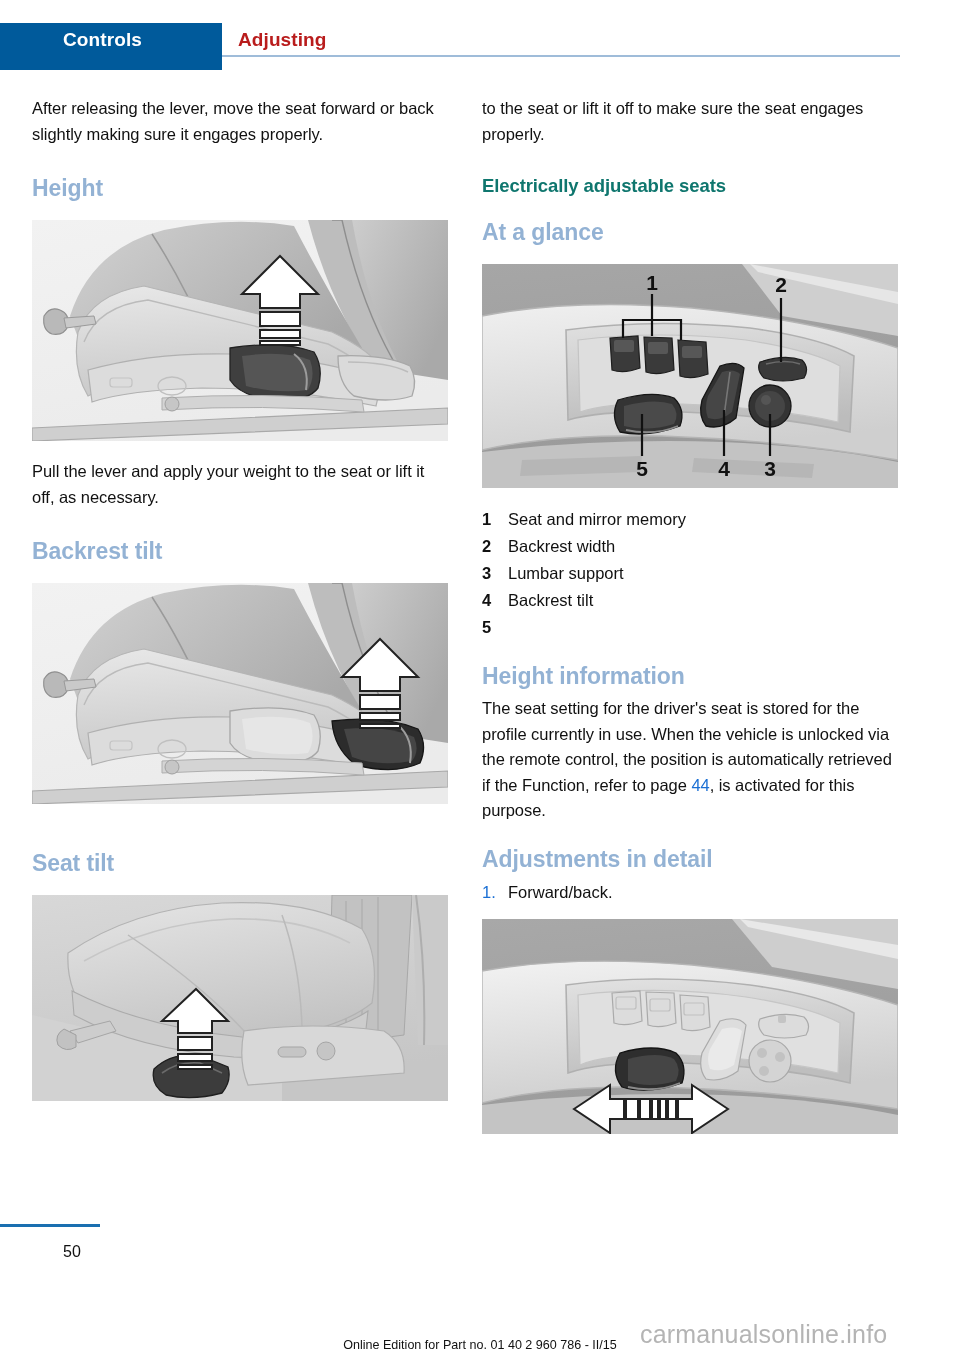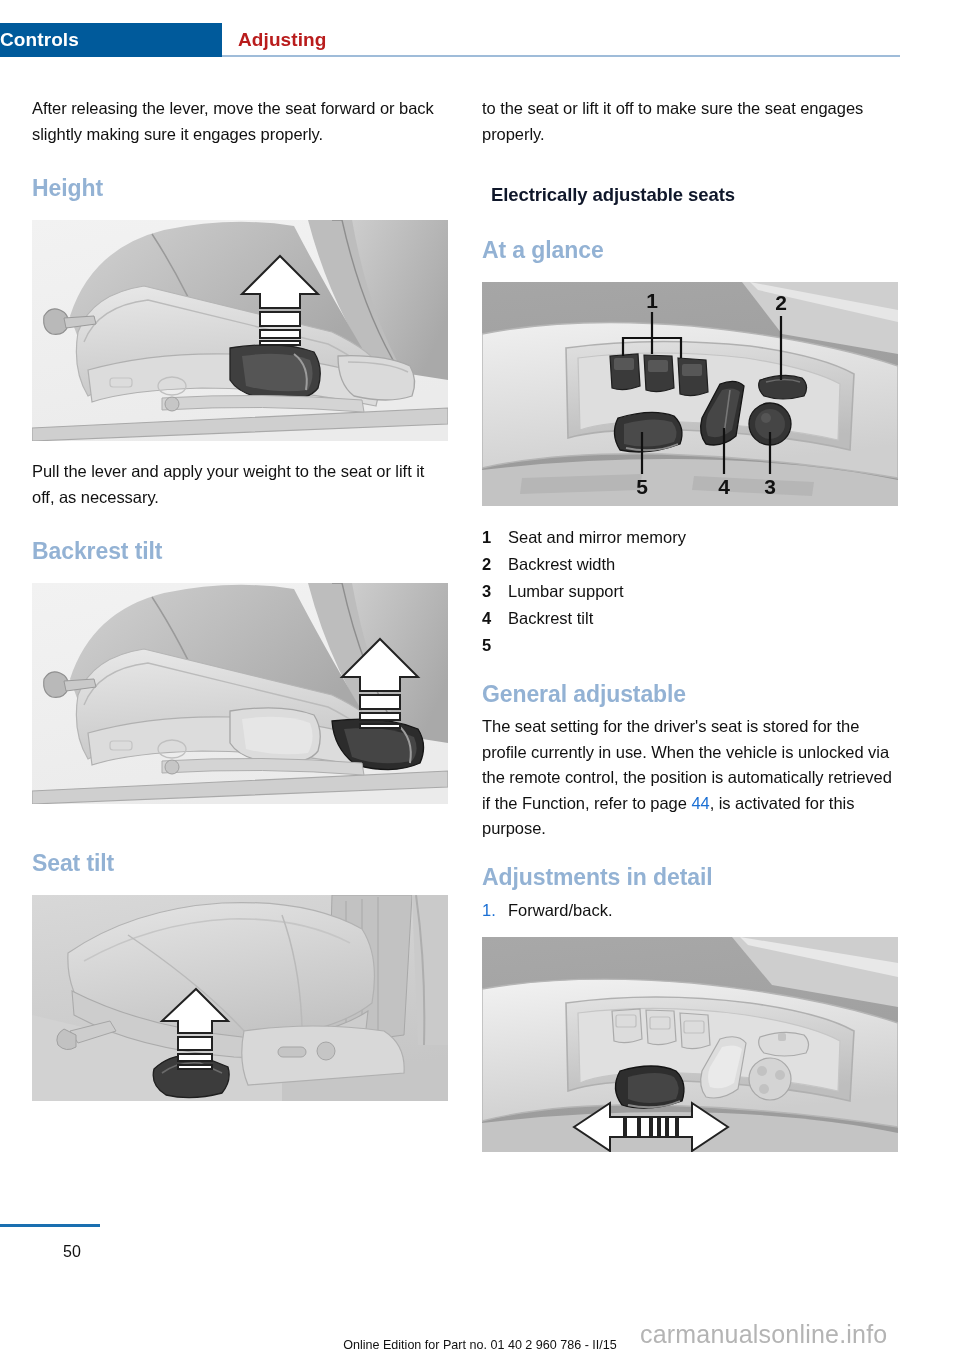--- a/index.html
+++ b/index.html
@@ -17,27 +17,27 @@
   
   .header {
     position: absolute;
     top: 0; left: 0;
     width: 960px;
     height: 62px;
   }
   .header-tab-active {
     position: absolute;
     left: 0; top: 23px;
-    width: 222px; height: 34px;
+    width: 222px; height: 47px;
     background: #005a9b;
     color: #ffffff;
     font-weight: bold;
     font-size: 19px;
     line-height: 34px;
-    text-align: left;
+    text-align: center;
     padding-right: 17px;
     letter-spacing: 0.1px;
   }
   .header-tab-inactive {
     position: absolute;
     left: 238px; top: 23px;
     height: 34px;
     color: #b91c1c;
     font-weight: bold;
     font-size: 19px;
@@ -62,24 +62,24 @@
 
   p.body-text {
     margin: 0 0 0 0;
     font-size: 16.5px;
     line-height: 25.5px;
     color: #111111;
     letter-spacing: -0.05px;
   }
 
   h1.h-main {
-    margin: 9px;
+    margin: 0;
     font-size: 18.5px;
     font-weight: bold;
-    color: #0f172a;
+    color: #0f766e;
     letter-spacing: -0.1px;
   }
   h2.h-sub {
     margin: 0;
     font-size: 23px;
     font-weight: bold;
     color: #93b2d4;
     letter-spacing: -0.1px;
   }
 
@@ -445,21 +445,21 @@
       <span class="num">4</span>
       <span>Backrest tilt</span>
     </li>
     <li>
       <span class="num">5</span>
     </li>
   </ul>
 
   <div class="sp-22"></div>
 
-  <h2 class="h-sub">General adjustable</h2>
+  <h2 class="h-sub">Height information</h2>
 
   <div class="sp-6"></div>
 
   <p class="body-text">
     <span>The seat setting for the driver's seat is stored for the profile currently in use. When the vehicle is unlocked via the remote control, the position is automatically retrieved if the Function, refer to page </span><span class="link">44</span><span>, is activated for this purpose.</span>
   </p>
 
   <div class="sp-22"></div>
 
   <h2 class="h-sub">Adjustments in detail</h2>

